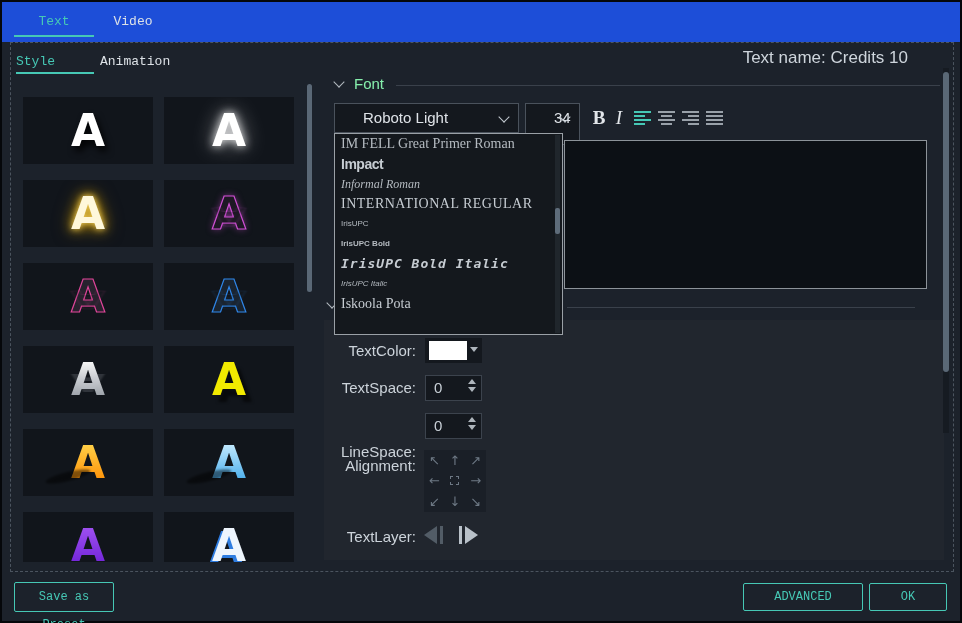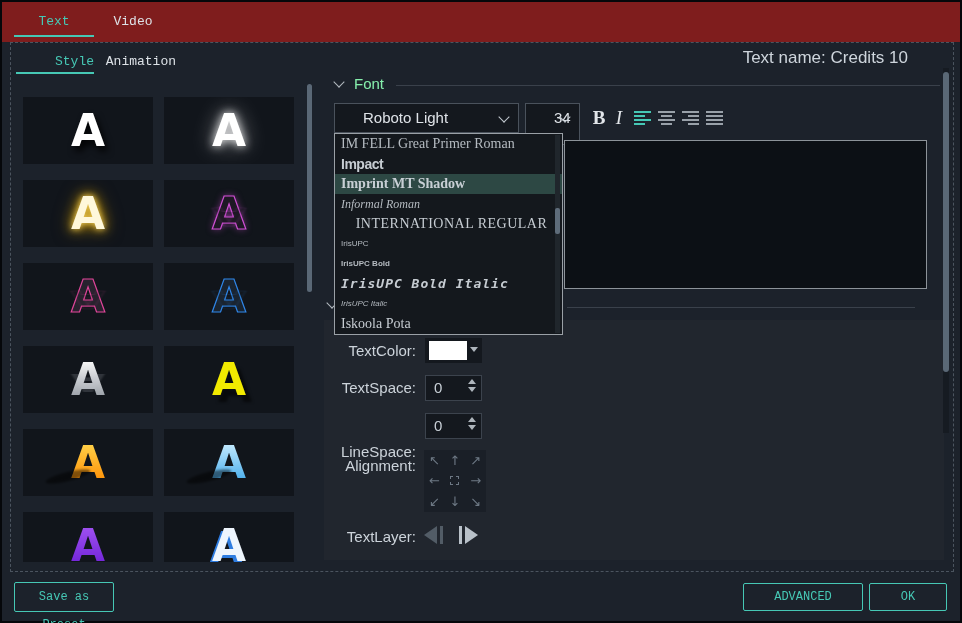--- a/index.html
+++ b/index.html
@@ -1,31 +1,31 @@
 <!DOCTYPE html>
 <html><head>
 <meta charset="utf-8">
 <style>
   html,body{margin:0;padding:0;background:#000;}
   body{width:962px;height:623px;overflow:hidden;font-family:"Liberation Sans",sans-serif;}
   .window{position:relative;width:962px;height:623px;box-sizing:border-box;background:#1c222b;border:2px solid #05070a;}
 
   
-  .topbar{position:absolute;left:0;top:0;width:100%;height:40px;background:#7f1d1d;}
+  .topbar{position:absolute;left:0;top:0;width:100%;height:40px;background:#1d4ed8;}
   .tab{position:absolute;top:6px;height:27px;line-height:27px;text-align:center;
        font-family:"Liberation Mono","DejaVu Sans Mono",monospace;font-size:13px;color:#dde2e7;cursor:pointer;}
   .tab.active{color:#46c8b5;}
   .tab.active::after{content:"";position:absolute;left:0;right:0;bottom:-2px;height:2px;background:#46c8b5;}
   #tab-text{left:12px;width:80px;}
   #tab-video{left:100px;width:62px;}
 
   
   .panel{position:absolute;left:8px;top:40px;width:944px;height:530px;border:1px dashed #4b545f;box-sizing:border-box;}
 
-  .subtab{position:absolute;top:47px;height:25px;line-height:25px;text-align:right;
+  .subtab{position:absolute;top:47px;height:25px;line-height:25px;text-align:left;
        font-family:"Liberation Mono","DejaVu Sans Mono",monospace;font-size:13px;color:#dde2e7;cursor:pointer;z-index:2;}
   .subtab.active{color:#46c8b5;}
   .subtab.active::after{content:"";position:absolute;left:0;right:0;bottom:0;height:2px;background:#46c8b5;}
   #subtab-style{left:14px;width:78px;}
   #subtab-animation{left:98px;width:76px;}
 
   .textname{position:absolute;right:52px;top:46px;font-size:17px;color:#ced5dc;}
 
   
   .preset-grid{position:absolute;left:21px;top:95px;width:271px;height:465px;overflow:hidden;
@@ -91,21 +91,21 @@
 
   
   .dropdown{position:absolute;left:332px;top:131px;width:229px;height:202px;background:#14181d;border:1px solid #9aa0a6;
        box-sizing:border-box;z-index:5;overflow:hidden;}
   .font-item{height:20px;line-height:20px;padding-left:6px;color:#b5bbc1;white-space:nowrap;cursor:pointer;}
   .font-item.selected{background:#2d4844;color:#c8cfd5;}
   .fi-fell{font-family:"Liberation Serif",serif;font-size:14px;}
   .fi-impact{font-family:"Liberation Sans",sans-serif;font-weight:bold;font-size:14px;letter-spacing:-.5px;color:#c6ccd2;}
   .fi-imprint{font-family:"Liberation Serif",serif;font-weight:bold;font-size:14px;}
   .fi-informal{font-family:"Liberation Serif",serif;font-style:italic;font-size:12px;}
-  .fi-international{font-family:"Liberation Serif",serif;font-size:14px;letter-spacing:.5px;color:#c6ccd2;text-align:center;}
+  .fi-international{font-family:"Liberation Serif",serif;font-size:14px;letter-spacing:.5px;color:#c6ccd2;}
   .fi-iris{font-size:8px;}
   .fi-iris-bold{font-size:8px;font-weight:bold;}
   .fi-iris-bold-italic{font-family:"DejaVu Sans Mono",monospace;font-weight:bold;font-style:italic;font-size:13px;letter-spacing:1px;color:#c6ccd2;}
   .fi-iris-italic{font-size:8px;font-style:italic;}
   .fi-iskoola{font-family:"Liberation Serif",serif;font-size:14px;color:#c6ccd2;}
   .dd-scroll-track{position:absolute;right:2px;top:1px;width:5px;height:198px;background:#20262c;}
   .dd-scroll{position:absolute;right:2px;top:74px;width:5px;height:26px;background:#5e6c7a;border-radius:2px;}
 
   
   .settings-bg{position:absolute;left:322px;top:318px;width:620px;height:240px;background:#21262e;}
@@ -289,21 +289,20 @@
       </div>
     <div class="li-btn">
         <span class="bar-l"></span>
         <span class="tri-r"></span>
       </div>
   </div>
 
   <div class="dropdown">
       <div class="font-item fi-fell">IM FELL Great Primer Roman</div>
       <div class="font-item fi-impact">Impact</div>
-      <div class="font-item fi-imprint selected">Imprint MT Shadow</div>
       <div class="font-item fi-informal">Informal Roman</div>
       <div class="font-item fi-international">INTERNATIONAL REGULAR</div>
       <div class="font-item fi-iris">IrisUPC</div>
       <div class="font-item fi-iris-bold">IrisUPC Bold</div>
       <div class="font-item fi-iris-bold-italic">IrisUPC Bold Italic</div>
       <div class="font-item fi-iris-italic">IrisUPC Italic</div>
       <div class="font-item fi-iskoola">Iskoola Pota</div>
     </div>
   <div class="dropdown" style="background:none;border-color:transparent;pointer-events:none;">
     <div class="dd-scroll-track"></div>

